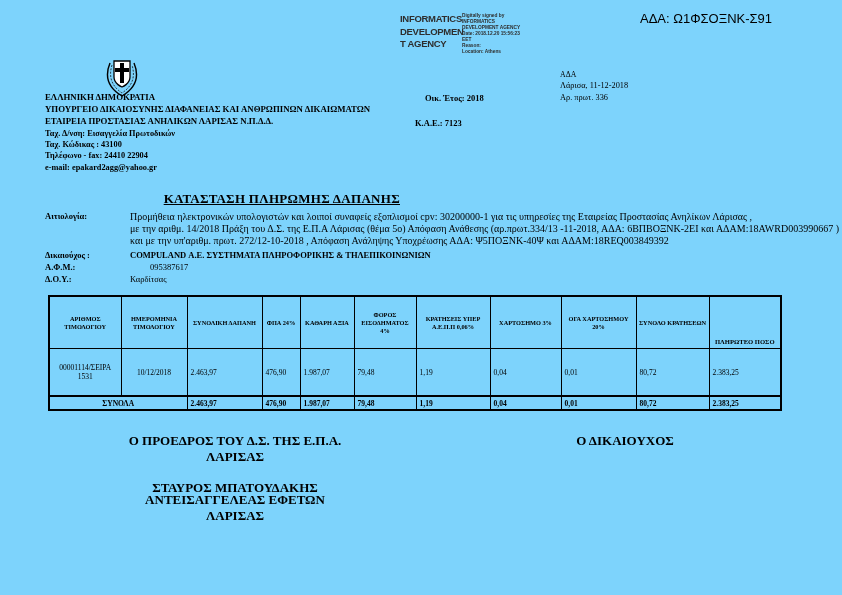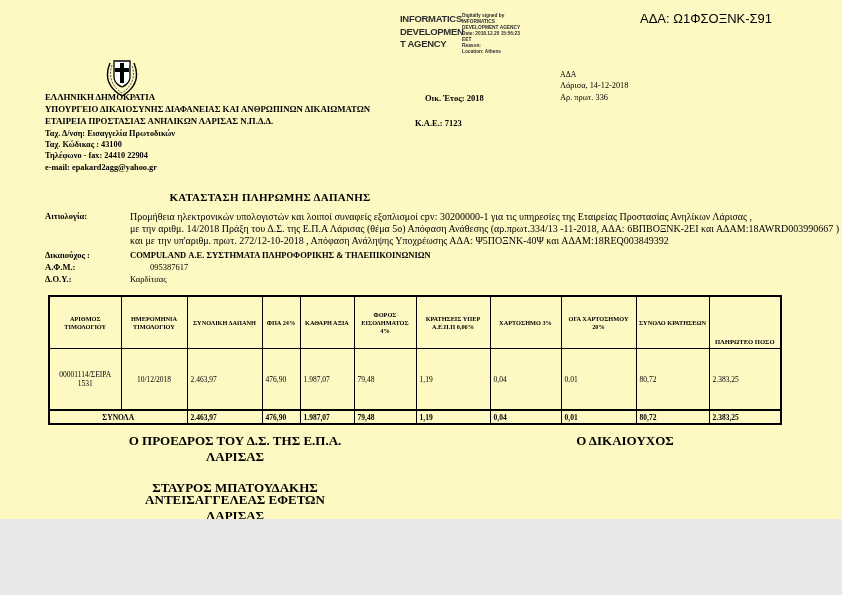--- a/index.html
+++ b/index.html
@@ -1,51 +1,51 @@
 <!DOCTYPE html>
 <html><head>
 <meta charset="utf-8">
 <style>
   html,body{margin:0;padding:0;background:#e8e8e8;}
-  .page{position:relative;width:842px;height:519px;background:#fef9c3;color:#000;
+  .page{position:relative;width:842px;height:595px;background:#7dd3fc;color:#000;
         font-family:"Liberation Serif",serif;overflow:hidden;}
   .abs{position:absolute;}
 
   
   .stamp-agency{left:400px;top:13px;font-family:"Liberation Sans",sans-serif;
     font-weight:bold;font-size:9.5px;line-height:12.5px;color:#2e2e2e;letter-spacing:-0.3px;}
   .stamp-sig{left:462px;top:13px;font-family:"Liberation Sans",sans-serif;
     font-weight:bold;font-size:4.8px;line-height:6px;color:#2e2e2e;}
 
   .ada-top{left:640px;top:11px;font-family:"Liberation Sans",sans-serif;font-size:13px;}
 
   .emblem{left:103px;top:56px;}
 
   .letterhead{left:45px;top:91px;width:360px;}
   .lh-big{font-size:8.8px;font-weight:bold;line-height:12.2px;white-space:nowrap;}
   .lh-small{font-size:8.3px;font-weight:bold;line-height:11.4px;white-space:nowrap;}
 
   .meta-left{font-size:8.5px;font-weight:bold;}
   .meta-right{font-size:8.3px;}
 
-  .doc-title{left:140px;top:191px;width:260px;text-align:center;font-weight:bold;
-    font-size:11px;letter-spacing:0.3px;}
+  .doc-title{left:140px;top:191px;width:260px;text-align:right;font-weight:bold;
+    font-size:13px;text-decoration:underline;letter-spacing:0.3px;}
 
   .lbl{font-size:8.5px;font-weight:bold;}
   .val{font-size:8.5px;}
   .val-bold{font-size:8.5px;font-weight:bold;}
   .para{font-size:10px;line-height:12px;width:700px;white-space:nowrap;}
 
   table.pay{border-collapse:collapse;table-layout:fixed;width:732px;}
   table.pay th,table.pay td{border:1px solid #000;overflow:hidden;}
   table.pay{border:2px solid #000;}
   th.hdr{font-size:6.3px;font-weight:bold;text-align:center;vertical-align:middle;
     padding:1px 2px;height:48px;line-height:8px;}
   th.hdr-bottom{vertical-align:bottom;font-size:6.6px;padding-bottom:2px;}
-  td.cell{font-size:7.5px;height:24px;vertical-align:middle;padding:18px 3px;}
+  td.cell{font-size:7.5px;height:24px;vertical-align:middle;padding:11px 3px;}
   td.num{text-align:left;}
   td.ctr{text-align:center;}
   tr.totals td{font-weight:bold;font-size:7.5px;height:12px;border-top:2px solid #000;
     padding:0 3px;}
 
   .sig{font-size:13px;font-weight:bold;text-align:center;}
 </style>
 </head>
 <body>
 
@@ -84,21 +84,21 @@
     <div class="lh-big">ΕΤΑΙΡΕΙΑ ΠΡΟΣΤΑΣΙΑΣ ΑΝΗΛΙΚΩΝ ΛΑΡΙΣΑΣ Ν.Π.Δ.Δ.</div>
     <div class="lh-small">Ταχ. Δ/νση: Εισαγγελία Πρωτοδικών</div>
     <div class="lh-small">Ταχ. Κώδικας : 43100</div>
     <div class="lh-small">Τηλέφωνο - fax: 24410 22904</div>
     <div class="lh-small">e-mail: epakard2agg@yahoo.gr</div>
   </div>
 
   <div class="abs meta-left" style="left:425px;top:93px;">Οικ. Έτος: 2018</div>
   <div class="abs meta-left" style="left:415px;top:118px;">Κ.Α.Ε.: 7123</div>
   <div class="abs meta-right" style="left:560px;top:70px;font-size:7.8px;">ΑΔΑ</div>
-  <div class="abs meta-right" style="left:560px;top:81px;">Λάρισα, 14-12-2018</div>
+  <div class="abs meta-right" style="left:560px;top:81px;">Λάρισα, 11-12-2018</div>
   <div class="abs meta-right" style="left:560px;top:93px;">Αρ. πρωτ. 336</div>
 
   <div class="abs doc-title">ΚΑΤΑΣΤΑΣΗ ΠΛΗΡΩΜΗΣ ΔΑΠΑΝΗΣ</div>
 
   <div class="abs lbl" style="left:45px;top:211px;">Αιτιολογία:</div>
   <div class="abs para" style="left:130px;top:211px;">
     <div>Προμήθεια ηλεκτρονικών υπολογιστών και λοιποί συναφείς εξοπλισμοί cpv: 30200000-1  για τις υπηρεσίες της Εταιρείας Προστασίας Ανηλίκων Λάρισας ,</div>
     <div>με την αριθμ. 14/2018 Πράξη του Δ.Σ. της Ε.Π.Α Λάρισας (θέμα 5ο) Απόφαση Ανάθεσης (αρ.πρωτ.334/13 -11-2018, ΑΔΑ: 6ΒΠΒΟΞΝΚ-2ΕΙ και ΑΔΑΜ:18AWRD003990667 )</div>
     <div>και με την υπ'αριθμ. πρωτ. 272/12-10-2018 , Απόφαση Ανάληψης Υποχρέωσης  ΑΔΑ: Ψ5ΠΟΞΝΚ-40Ψ και ΑΔΑΜ:18REQ003849392</div>
   </div>

